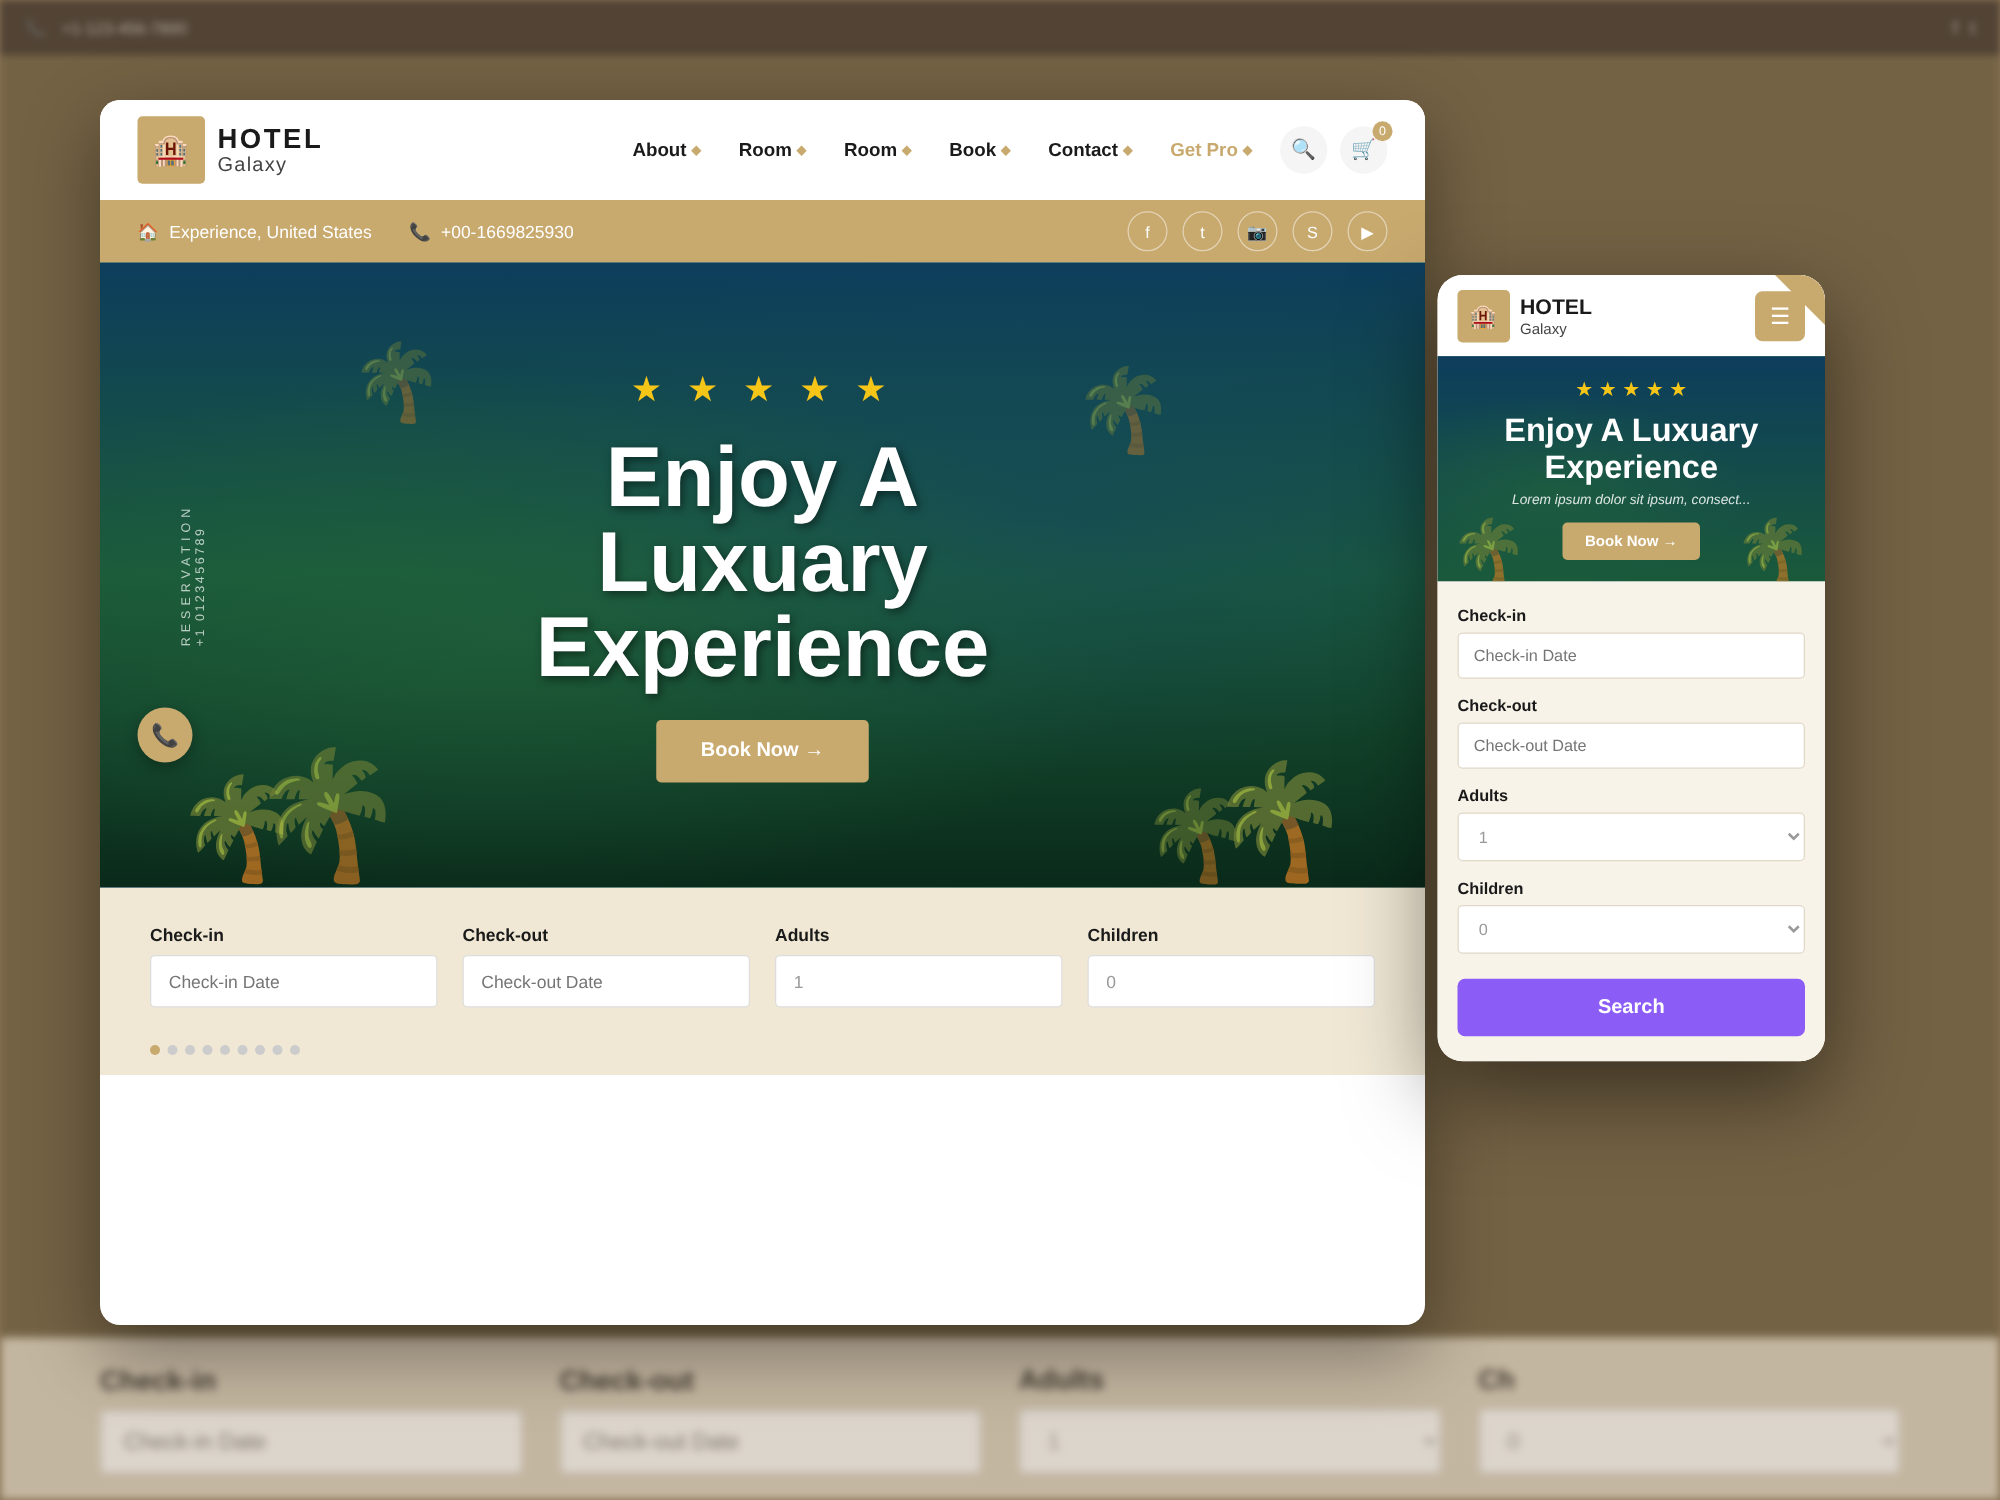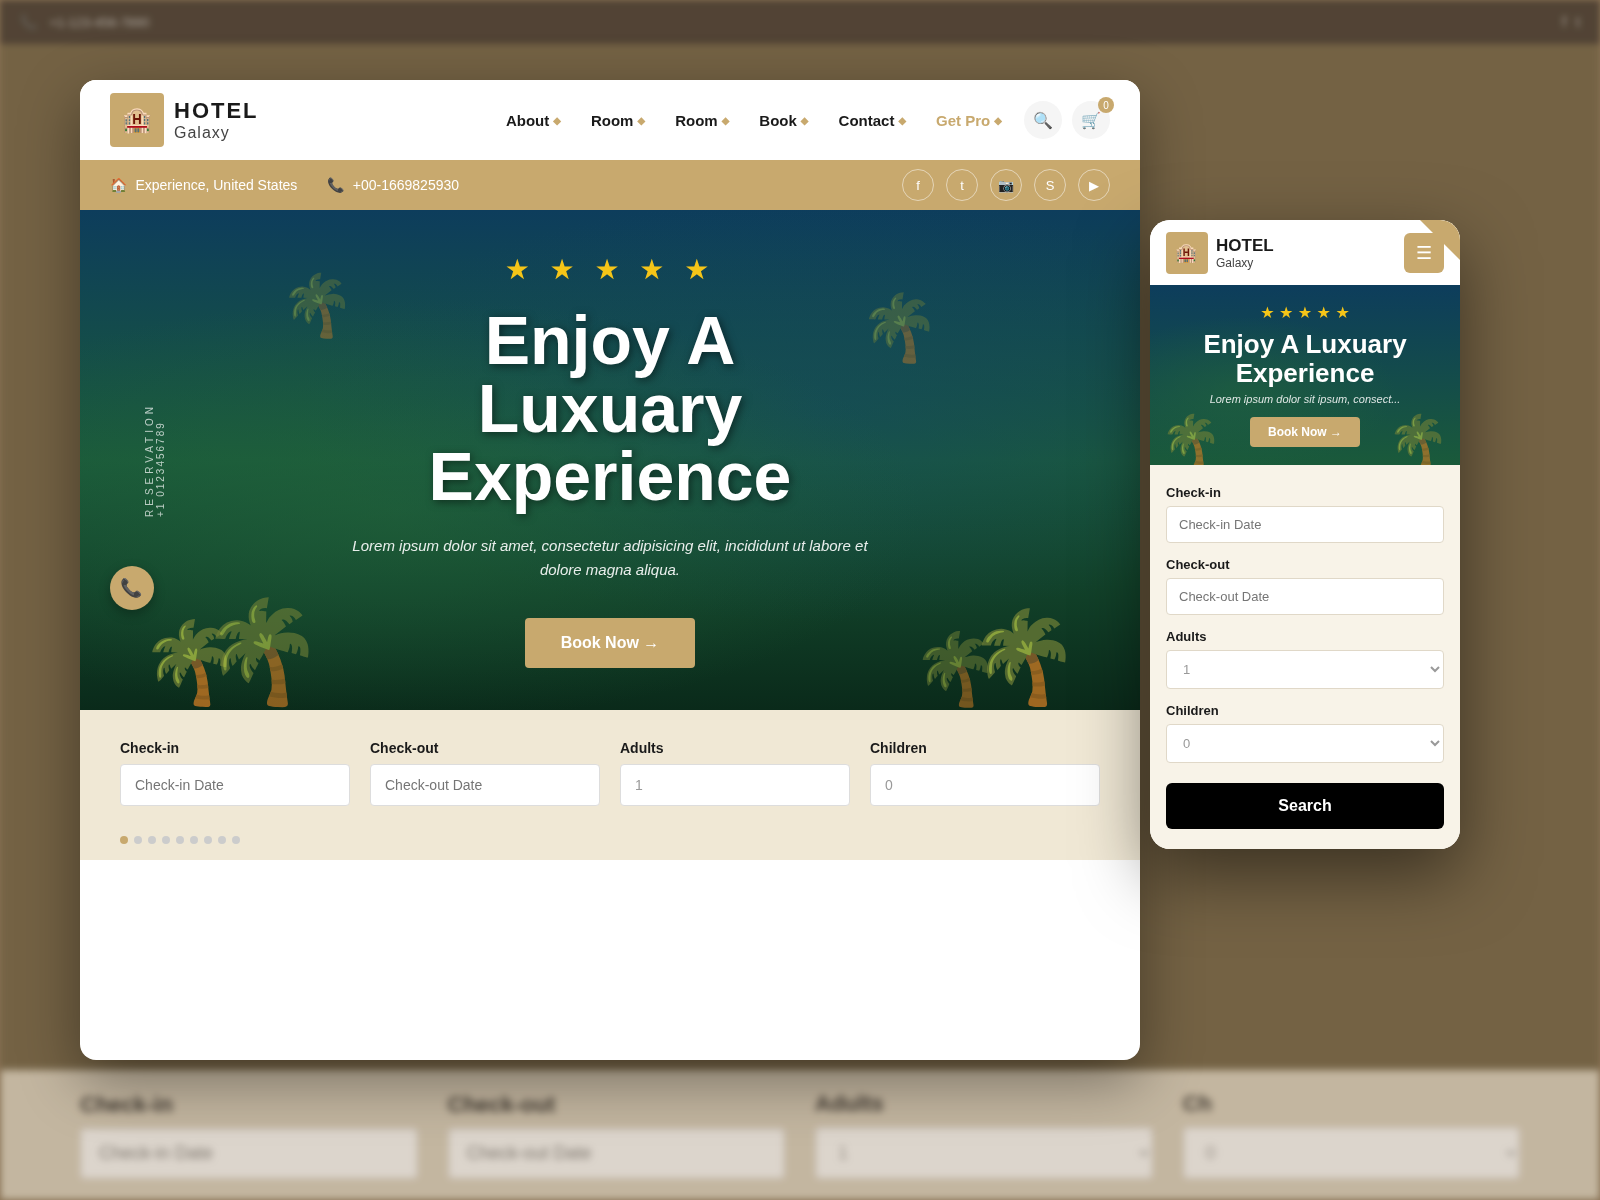--- a/index.html
+++ b/index.html
@@ -369,21 +369,21 @@
       width: 100%;
       padding: 10px 12px;
       border: 1px solid #e0d8c8;
       background: white;
       font-size: 13px;
       color: #999;
       border-radius: 4px;
     }
     .mobile-search-btn {
       width: 100%;
-      background: #000000;
+      background: #8b5cf6;
       color: white;
       border: none;
       padding: 14px;
       font-size: 16px;
       font-weight: 700;
       border-radius: 6px;
       cursor: pointer;
       margin-top: 6px;
     }
 
@@ -516,21 +516,20 @@
     <div class="reservation-text">
       RESERVATION
       <span style="display:block;font-size:10px;letter-spacing:2px;">+1 0123456789</span>
     </div>
 
     <div class="phone-fab">📞</div>
 
     <div class="hero-content">
       <div class="hero-stars">★ ★ ★ ★ ★</div>
       <h1 class="hero-title">Enjoy A Luxuary Experience</h1>
-      <p class="hero-subtitle">Lorem ipsum dolor sit amet, consectetur adipisicing elit, incididunt ut labore et dolore magna aliqua.</p>
       <button class="hero-btn">Book Now →</button>
     </div>
   </div>
 
   <div class="booking-form">
     <div class="booking-col">
       <label>Check-in</label>
       <input type="text" placeholder="Check-in Date" style="">
     </div>
     <div class="booking-col">

